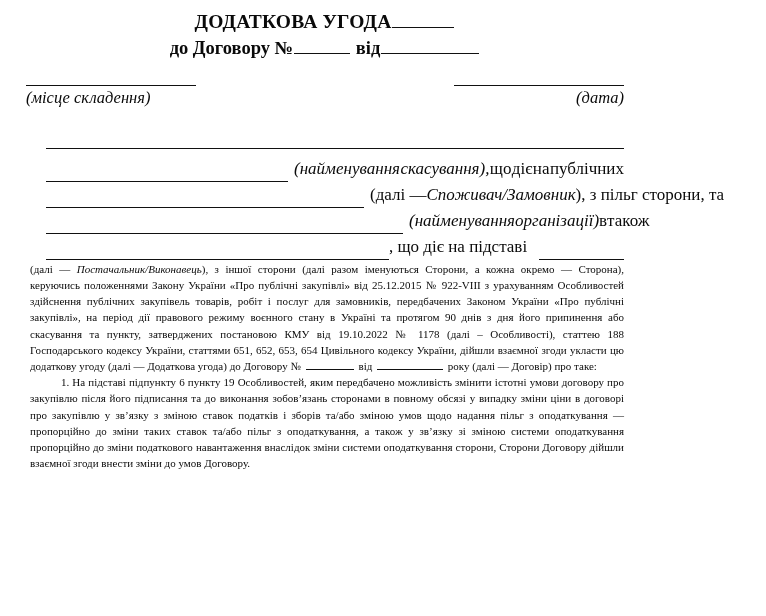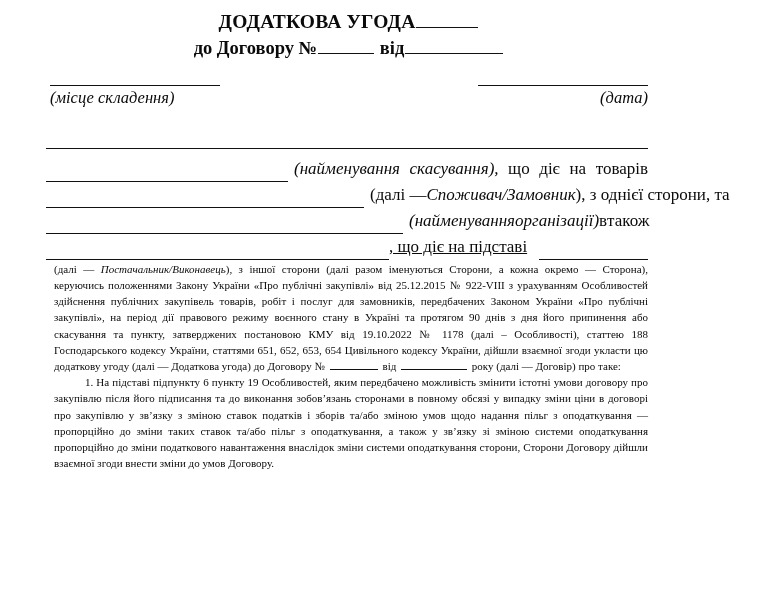--- a/index.html
+++ b/index.html
@@ -15,21 +15,20 @@
     color: #0a0a0a;
     -webkit-font-smoothing: antialiased;
   }
 
   .page {
     position: relative;
     width: 650px;
     height: 616px;
     padding: 0;
     box-sizing: border-box;
-    margin-left: 24px;
   }
 
   
   .title-block {
     text-align: center;
     padding-top: 9px;
   }
   .doc-title {
     font-size: 19.5px;
     font-weight: bold;
@@ -77,21 +76,21 @@
   .pd-right .pd-rule { width: 170px; margin-left: auto; }
   .pd-cap {
     font-style: italic;
     font-size: 16.5px;
     line-height: 1.15;
   }
 
   
   .formblock {
     margin-top: 19px;
-    padding: 0 26px 0 22px;
+    padding: 0 26px 0 46px;
   }
   .rule-full {
     border-top: 1.4px solid #111;
     height: 0;
     width: 100%;
     margin-bottom: 8px;
   }
   .frow {
     display: flex;
     align-items: flex-end;
@@ -170,46 +169,46 @@
     <div class="rule-full"></div>
 
     <div class="frow">
       <span class="lead lead-1"></span>
       <span class="txt">
         <span class="it">(найменування</span>
         <span class="it">скасування),</span>
         <span>що</span>
         <span>діє</span>
         <span>на</span>
-        <span>товарів</span>
+        <span>публічних</span>
       </span>
     </div>
 
     <div class="frow">
       <span class="lead lead-2"></span>
       <span class="txt nosp">
         <span>(далі — </span>
           <span class="it">Споживач/Замовник</span>
-          <span>), з однієї сторони, та</span>
+          <span>), з пільг сторони, та</span>
       </span>
     </div>
 
     <div class="frow">
       <span class="lead lead-3"></span>
       <span class="txt">
         <span class="it">(найменування</span>
         <span class="it">організації)</span>
         <span>в</span>
         <span>також</span>
       </span>
     </div>
 
     <div class="frow">
       <span class="lead lead-4"></span>
-      <span style="padding:0 6px 0 0;text-decoration:underline;">, що діє на підставі</span>
+      <span style="padding:0 6px 0 0;">, що діє на підставі</span>
       <span class="tail"></span>
     </div>
   </div>
 
   <div class="body">
     <p class="para"><span>(далі — </span><span class="it">Постачальник/Виконавець</span><span>), з іншої сторони (далі разом іменуються Сторони, а кожна окремо — Сторона), керуючись положеннями Закону України «Про публічні закупівлі» від 25.12.2015 № 922-VIII з урахуванням Особливостей здійснення публічних закупівель товарів, робіт і послуг для замовників, передбачених Законом України «Про публічні закупівлі», на період дії правового режиму воєнного стану в Україні та протягом 90 днів з дня його припинення або скасування та пункту, затверджених постановою КМУ від 19.10.2022 № 1178 (далі – Особливості), статтею 188 Господарського кодексу України, статтями 651, 652, 653, 654 Цивільного кодексу України, дійшли взаємної згоди укласти цю додаткову угоду (далі — Додаткова угода) до Договору № </span><span class="b-inline bi-num"></span><span> від </span><span class="b-inline bi-date"></span><span> року (далі — Договір) про таке:</span></p>
 
     <p class="para indent">1. На підставі підпункту 6 пункту 19 Особливостей, яким передбачено можливість змінити істотні умови договору про закупівлю після його підписання та до виконання зобов’язань сторонами в повному обсязі у випадку зміни ціни в договорі про закупівлю у зв’язку з зміною ставок податків і зборів та/або зміною умов щодо надання пільг з оподаткування — пропорційно до зміни таких ставок та/або пільг з оподаткування, а також у зв’язку зі зміною системи оподаткування пропорційно до зміни податкового навантаження внаслідок зміни системи оподаткування сторони, Сторони Договору дійшли взаємної згоди внести зміни до умов Договору.</p>
 
   </div>

